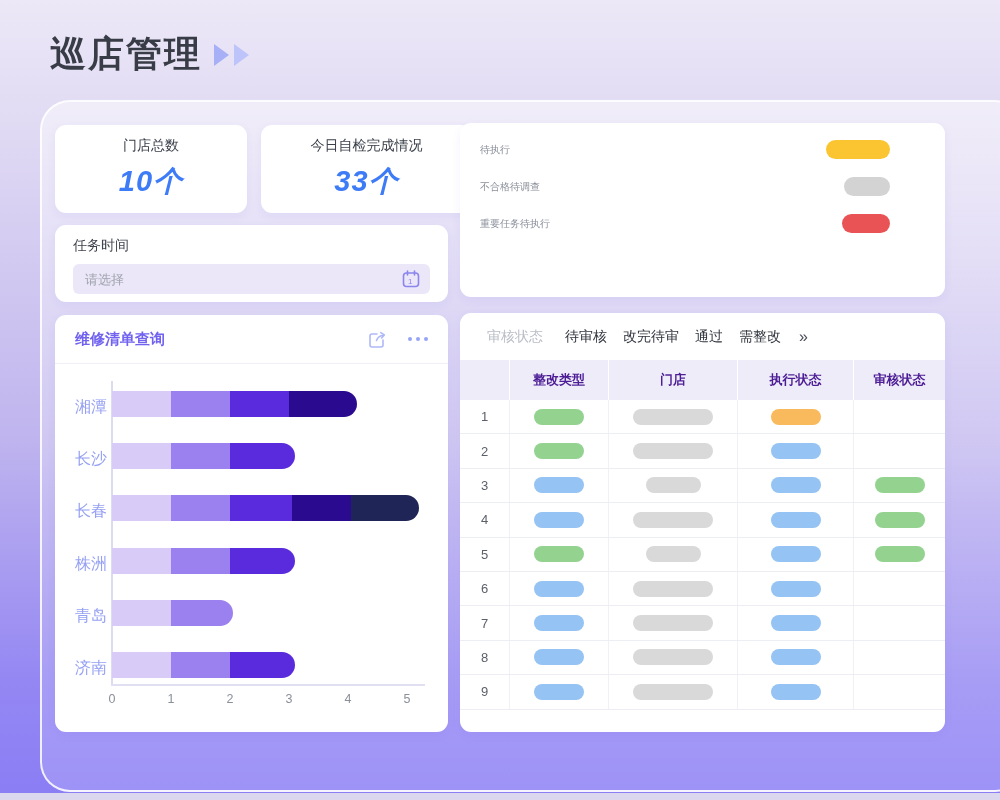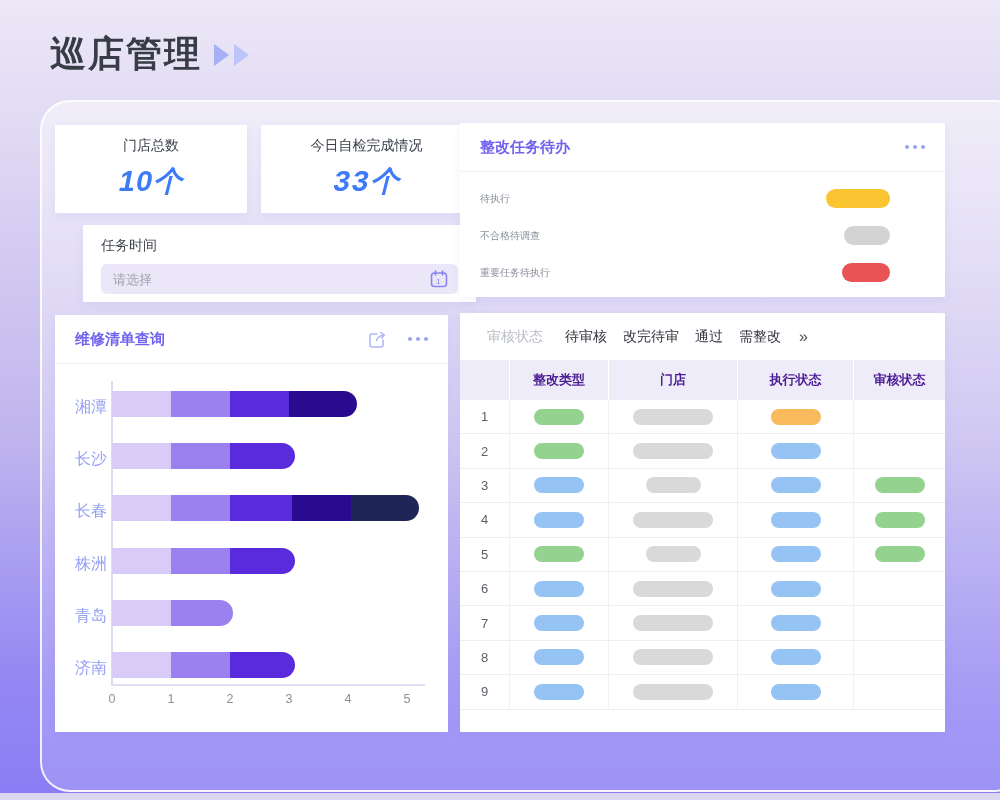--- a/index.html
+++ b/index.html
@@ -14,21 +14,21 @@
   h1 { font-size:36px; font-weight:800; color:#383C46; letter-spacing:2px; }
   .tri { width:0; height:0; border-top:11px solid transparent; border-bottom:11px solid transparent; display:inline-block; }
   .tri1 { border-left:15px solid #A7AFF7; }
   .tri2 { border-left:15px solid #BDC4FA; margin-left:-7px; }
   .glass-panel {
     position:absolute; left:40px; top:100px; width:985px; height:692px;
     border-radius:30px;
     background:linear-gradient(180deg,rgba(255,255,255,0.48) 0%,rgba(255,255,255,0.22) 60%,rgba(255,255,255,0.16) 100%);
     border:2px solid rgba(255,255,255,0.85);
   }
-  .card { position:absolute; background:#FFFFFF; border-radius:1px; box-shadow:0 3px 10px rgba(104,88,220,0.07); }
+  .card { position:absolute; background:#FFFFFF; border-radius:11px; box-shadow:0 3px 10px rgba(104,88,220,0.07); }
 
   
   .stat-card { display:flex; flex-direction:column; align-items:center; justify-content:center; gap:7px; }
   .stat-card .stat-label { font-size:14px; color:#3B404B; font-weight:500; }
   .stat-card .stat-value { font-size:29px; font-weight:800; font-style:italic; color:#3E7BF7; letter-spacing:1px; }
 
   
   .task-card { padding:12px 18px; }
   .task-label { font-size:14px; color:#41454F; margin-bottom:9px; }
   .task-input { position:relative; height:30px; background:#EBE7F8; border-radius:6px; display:flex; align-items:center; }
@@ -80,26 +80,26 @@
   <span class="tri tri2"></span>
 </header>
 
 <div class="glass-panel"></div>
 <div class="bottom-strip"></div>
 
 <div class="card stat-card" style="left:55px; top:125px; width:192px; height:88px;">
   <div class="stat-label">门店总数</div>
   <div class="stat-value">10个</div>
 </div>
-<div class="card stat-card" style="left:261px; top:125px; width:211px; height:88px;font-family:Liberation Mono, monospace;">
+<div class="card stat-card" style="left:261px; top:125px; width:211px; height:88px;">
   <div class="stat-label">今日自检完成情况</div>
   <div class="stat-value">33个</div>
 </div>
 
-<div class="card task-card" style="left:55px; top:225px; width:393px; height:77px;margin-left:28px;">
+<div class="card task-card" style="left:55px; top:225px; width:393px; height:77px;">
   <div class="task-label">任务时间</div>
   <div class="task-input">
     <input type="text" placeholder="请选择" style="">
     <svg class="cal-icon" width="22" height="22" viewBox="0 0 22 22">
       <rect x="3.5" y="5" width="15" height="13.5" rx="3" fill="none" stroke="#8B85EE" stroke-width="1.6"></rect>
       <line x1="7.5" y1="3" x2="7.5" y2="7" stroke="#8B85EE" stroke-width="1.6" stroke-linecap="round"></line>
       <line x1="14.5" y1="3" x2="14.5" y2="7" stroke="#8B85EE" stroke-width="1.6" stroke-linecap="round"></line>
       <text x="8" y="16" font-size="8" fill="#8B85EE" font-family="Liberation Sans,sans-serif">1</text>
     </svg>
   </div>
@@ -153,30 +153,20 @@
       <div class="tick" style="left: 47px; top: 327px;">0</div>
       <div class="tick" style="left: 106px; top: 327px;">1</div>
       <div class="tick" style="left: 165px; top: 327px;">2</div>
       <div class="tick" style="left: 224px; top: 327px;">3</div>
       <div class="tick" style="left: 283px; top: 327px;">4</div>
       <div class="tick" style="left: 342px; top: 327px;">5</div>
     </div>
 </div>
 
 <div class="card" style="left:460px; top:123px; width:485px; height:174px;">
-  <div class="card-header">
-    <span class="card-title">整改任务待办</span>
-    <span class="header-icons">
-      <span class="dots">
-          <i></i>
-          <i></i>
-          <i></i>
-        </span>
-    </span>
-  </div>
   <div class="todo-rows" id="todo-rows">
       <div class="todo-row">
         <span class="todo-label">待执行</span>
         <span class="todo-pill" style="width: 64px; background: rgb(251, 197, 49);"></span>
       </div>
       <div class="todo-row">
         <span class="todo-label">不合格待调查</span>
         <span class="todo-pill" style="width: 46px; background: rgb(211, 211, 211);"></span>
       </div>
       <div class="todo-row">

